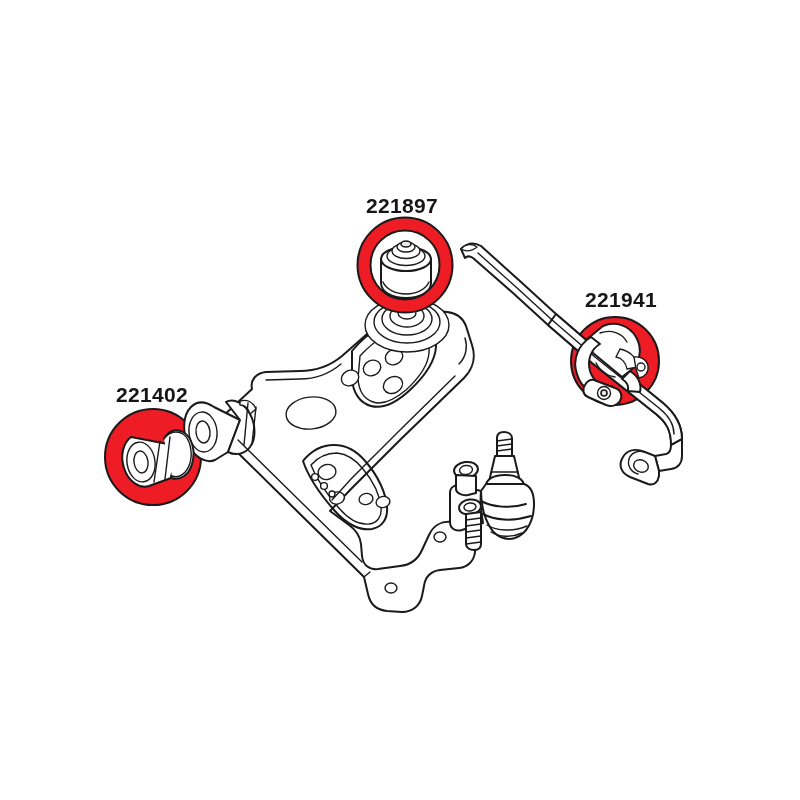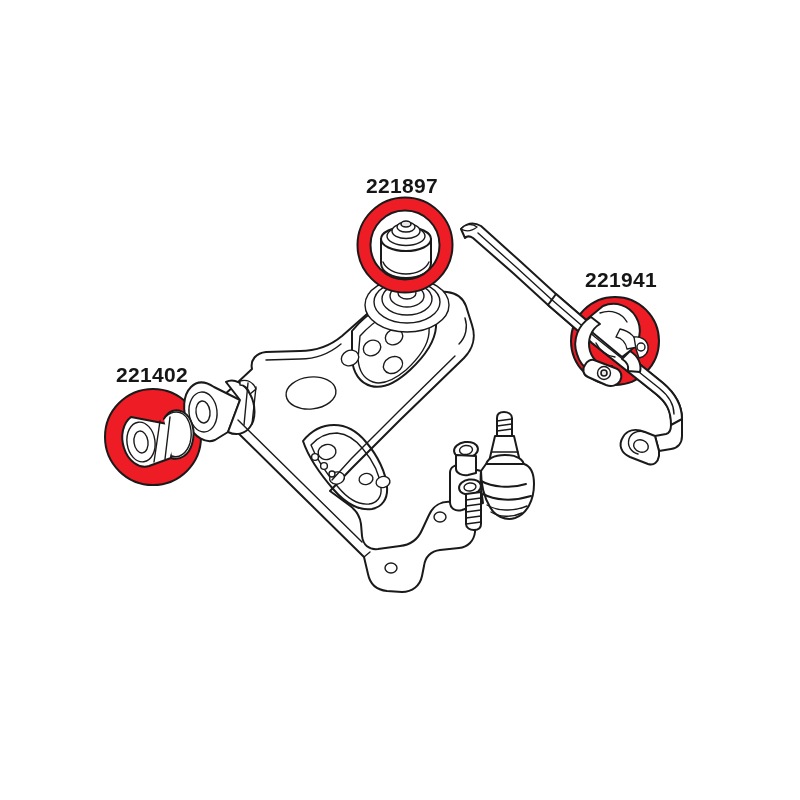--- a/index.html
+++ b/index.html
@@ -4,21 +4,21 @@
 <title>Suspension Parts Diagram</title>
 <style>
   html,body{margin:0;padding:0;}
   body{
     width:800px;height:800px;
     background:#ffffff;
     font-family:"Liberation Sans",sans-serif;
     overflow:hidden;
     position:relative;
   }
-  #stage{position:absolute;inset:0;width:800px;height:780px;}
+  #stage{position:absolute;inset:0;width:800px;height:780px;margin-top:20px;}
   #stage svg{display:block;width:800px;height:800px;}
   .lbl{
     font-family:"Liberation Sans",sans-serif;
     font-weight:bold;
     font-size:21px;
     fill:#161616;
     letter-spacing:0.3px;
   }
   .wm{
     font-family:"Liberation Sans",sans-serif;

